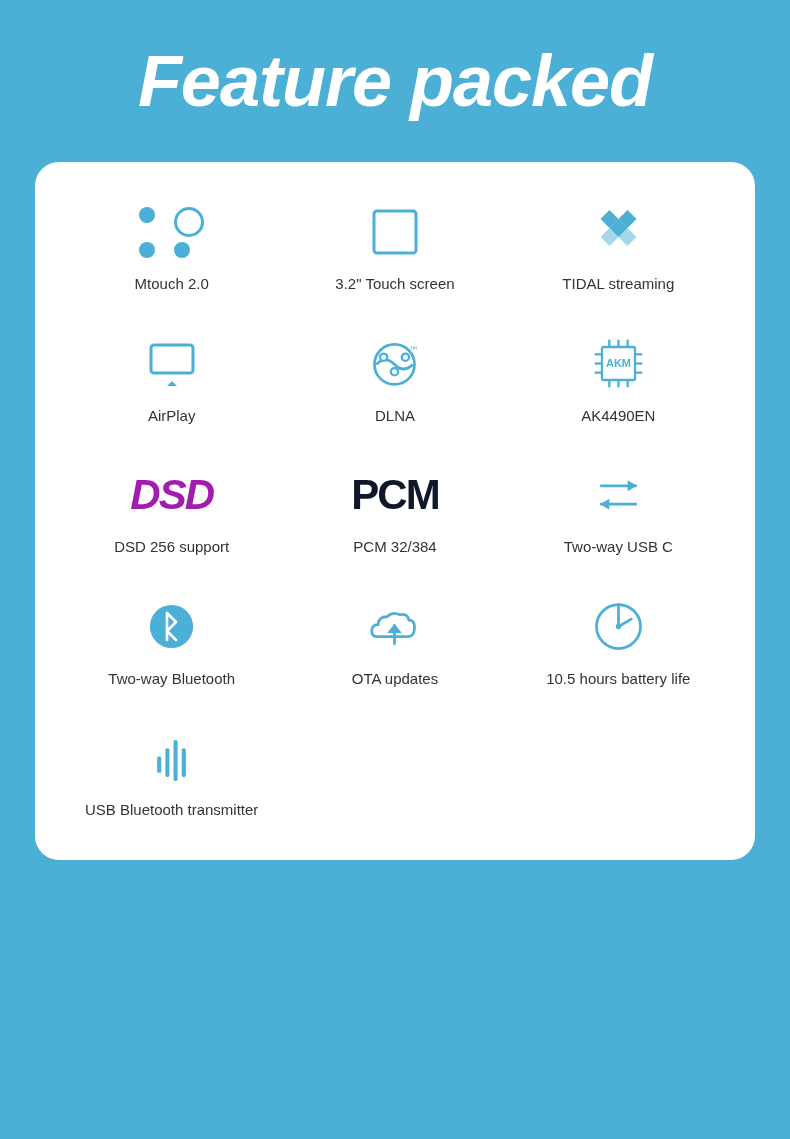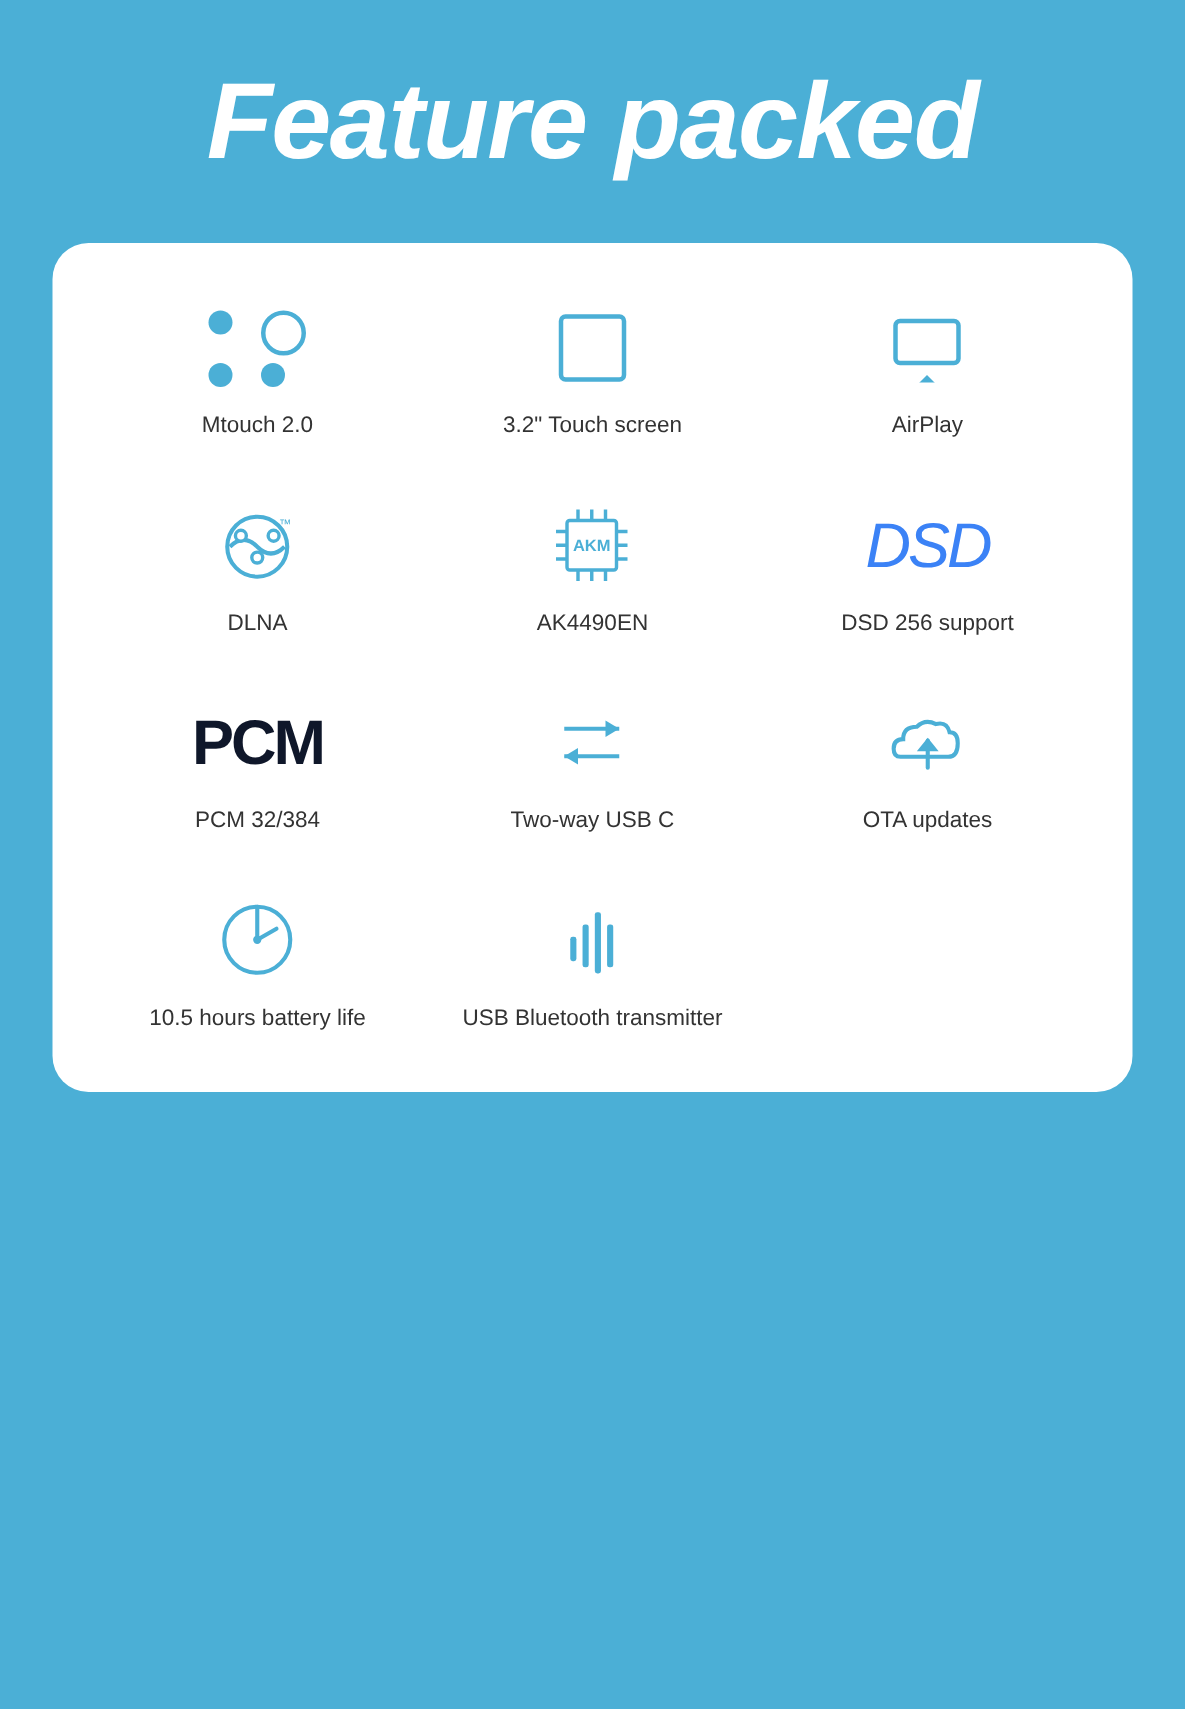--- a/index.html
+++ b/index.html
@@ -117,22 +117,22 @@
 
     
     .akm-icon svg {
       width: 55px;
       height: 55px;
     }
 
     
     .dsd-text {
       font-size: 42px;
-      font-weight: 400;
-      color: #3b82f6;
+      font-weight: 700;
+      color: #a21caf;
       font-style: italic;
       letter-spacing: -2px;
     }
 
     
     .pcm-text {
       font-size: 42px;
       font-weight: 800;
       color: #0f172a;
       letter-spacing: -2px;
@@ -196,20 +196,33 @@
 
     <div class="feature-item">
       <div class="feature-icon touch-screen-icon">
         <svg viewBox="0 0 50 50" fill="none" xmlns="http://www.w3.org/2000/svg">
           <rect x="4" y="4" width="42" height="42" rx="3" stroke="#4BAFD6" stroke-width="3"></rect>
         </svg>
       </div>
       <span class="feature-label">3.2" Touch screen</span>
     </div>
 
+    <div class="feature-item">
+      <div class="feature-icon tidal-icon">
+        <svg viewBox="0 0 60 50" fill="none" xmlns="http://www.w3.org/2000/svg">
+
+          <polygon points="10,10 20,0 30,10 20,20" fill="#4BAFD6"></polygon>
+          <polygon points="30,10 40,0 50,10 40,20" fill="#4BAFD6"></polygon>
+          <polygon points="20,20 30,10 40,20 30,30" fill="#4BAFD6"></polygon>
+          <polygon points="10,30 20,20 30,30 20,40" fill="#4BAFD6" opacity="0.5"></polygon>
+          <polygon points="30,30 40,20 50,30 40,40" fill="#4BAFD6" opacity="0.5"></polygon>
+        </svg>
+      </div>
+      <span class="feature-label">TIDAL streaming</span>
+    </div>
 
 
     <div class="feature-item">
       <div class="feature-icon airplay-icon">
         <svg viewBox="0 0 50 45" fill="none" xmlns="http://www.w3.org/2000/svg">
           <rect x="4" y="4" width="42" height="28" rx="3" stroke="#4BAFD6" stroke-width="3"></rect>
           <polygon points="25,40 13,52 37,52" fill="#4BAFD6"></polygon>
           <line x1="13" y1="50" x2="37" y2="50" stroke="#4BAFD6" stroke-width="3"></line>
         </svg>
       </div>
@@ -278,20 +291,29 @@
 
           <line x1="10" y1="15" x2="50" y2="15" stroke="#4BAFD6" stroke-width="3"></line>
           <polygon points="50,15 40,9 40,21" fill="#4BAFD6"></polygon>
           <line x1="50" y1="35" x2="10" y2="35" stroke="#4BAFD6" stroke-width="3"></line>
           <polygon points="10,35 20,29 20,41" fill="#4BAFD6"></polygon>
         </svg>
       </div>
       <span class="feature-label">Two-way USB C</span>
     </div>
 
+    <div class="feature-item">
+      <div class="feature-icon bluetooth-icon">
+        <svg viewBox="0 0 50 60" fill="none" xmlns="http://www.w3.org/2000/svg">
+          <circle cx="25" cy="30" r="24" fill="#4BAFD6"></circle>
+          <path d="M20,15 L30,25 L20,35 L30,45 M20,15 L20,45 M30,25 L20,35" stroke="white" stroke-width="3" fill="none" stroke-linecap="round" stroke-linejoin="round"></path>
+        </svg>
+      </div>
+      <span class="feature-label">Two-way Bluetooth</span>
+    </div>
 
     <div class="feature-item">
       <div class="feature-icon ota-icon">
         <svg viewBox="0 0 60 55" fill="none" xmlns="http://www.w3.org/2000/svg">
 
           <path d="M10,38 Q5,38 5,32 Q5,25 12,25 Q12,16 22,16 Q28,10 36,14 Q44,12 46,20 Q52,20 52,28 Q52,38 45,38 Z" stroke="#4BAFD6" stroke-width="3" fill="none"></path>
           <line x1="30" y1="46" x2="30" y2="26" stroke="#4BAFD6" stroke-width="3" stroke-linecap="round"></line>
           <polygon points="30,24 22,34 38,34" fill="#4BAFD6"></polygon>
         </svg>
       </div>

